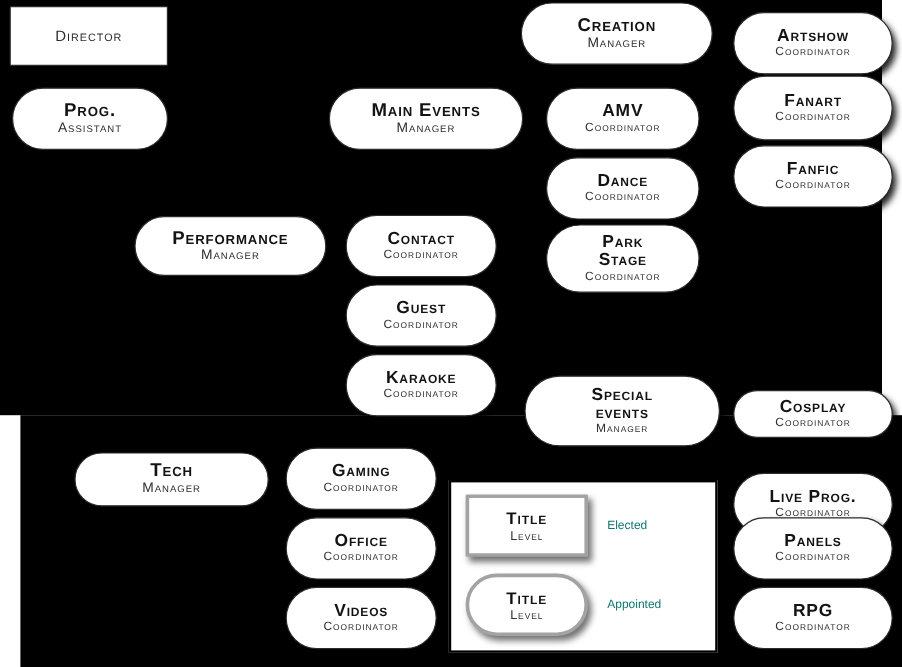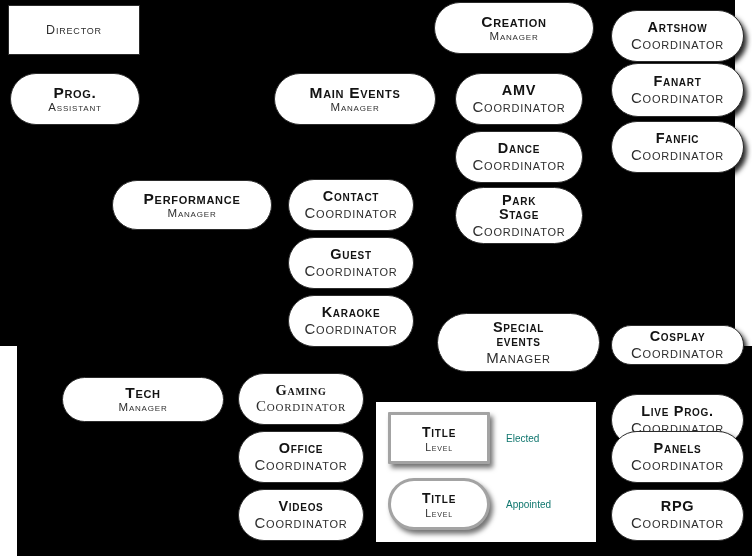--- a/index.html
+++ b/index.html
@@ -69,21 +69,21 @@
     letter-spacing: 0.8px;
     color: #2e2e2e;
     margin-top: 1px;
   }
   
   .s-dir   .title { font-size: 17px; }
   .s-dir   .level { font-size: 12.5px; }
   .s-lg    .title { font-size: 15.5px; }
   .s-lg    .level { font-size: 11.5px; }
   .s-md    .title { font-size: 14.5px; }
-  .s-md    .level { font-size: 15px; }
+  .s-md    .level { font-size: 10px; }
 
   
   #legend {
     position: absolute;
     left: 374px;
     top: 400px;
     width: 224px;
     height: 144px;
     background: #ffffff;
     border: 2px solid #000000;
@@ -201,21 +201,21 @@
         <span class="level">Manager</span>
       </div>
       <div class="node appointed s-md" style="left: 611px; top: 315px; width: 133px; height: 40px; margin-top: 10px;">
         <span class="title">Cosplay</span>
         <span class="level">Coordinator</span>
       </div>
       <div class="node appointed s-lg" style="left: 62px; top: 377px; width: 162px; height: 45px;">
         <span class="title">Tech</span>
         <span class="level">Manager</span>
       </div>
-      <div class="node appointed s-md" style="left: 238px; top: 373px; width: 126px; height: 52px; font-family: Liberation Serif, serif;">
+      <div class="node appointed s-md" style="left: 238px; top: 373px; width: 126px; height: 52px;">
         <span class="title">Gaming</span>
         <span class="level">Coordinator</span>
       </div>
       <div class="node appointed s-md" style="left: 611px; top: 373px; width: 133px; height: 52px; margin-top: 21px;">
         <span class="title">Live Prog.</span>
         <span class="level">Coordinator</span>
       </div>
       <div class="node appointed s-md" style="left: 238px; top: 431px; width: 126px; height: 52px;">
         <span class="title">Office</span>
         <span class="level">Coordinator</span>

